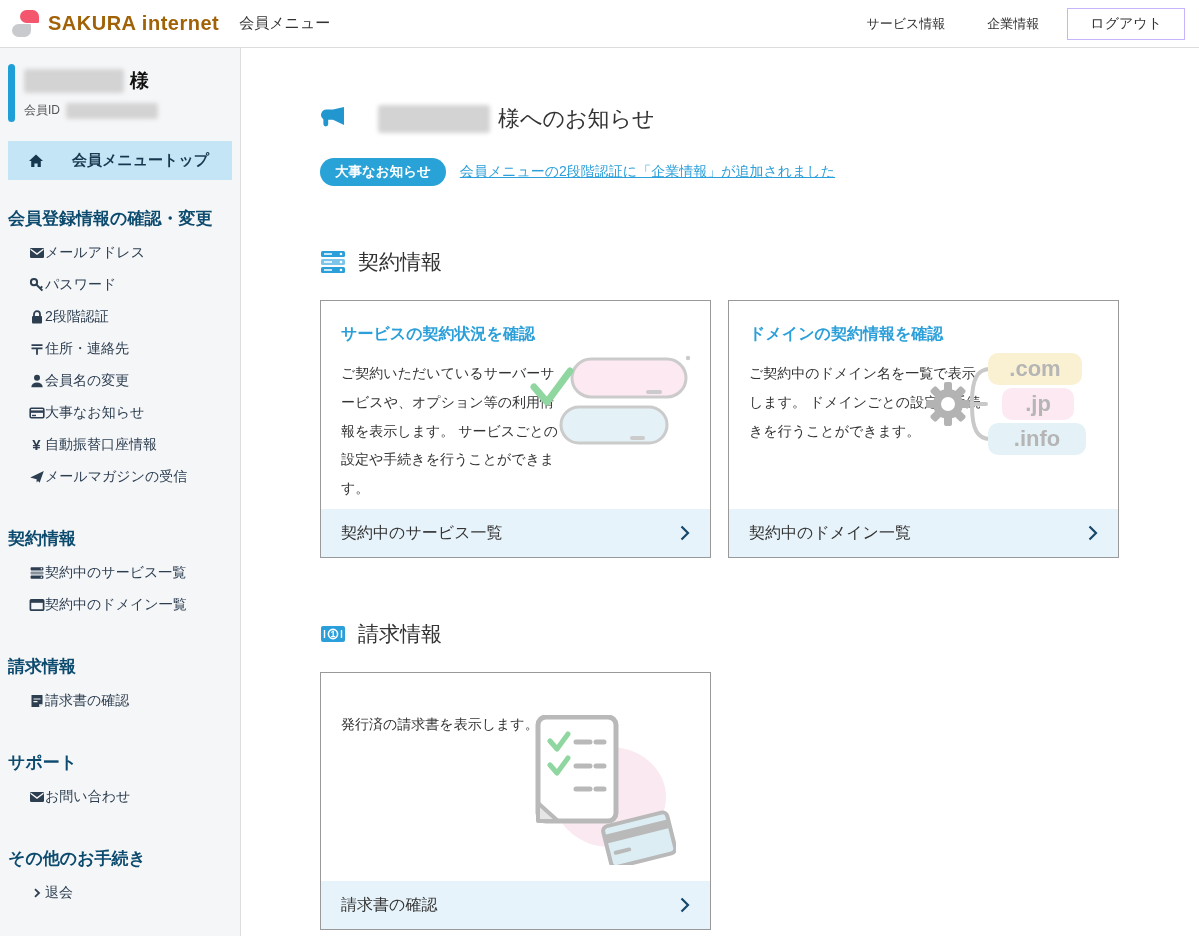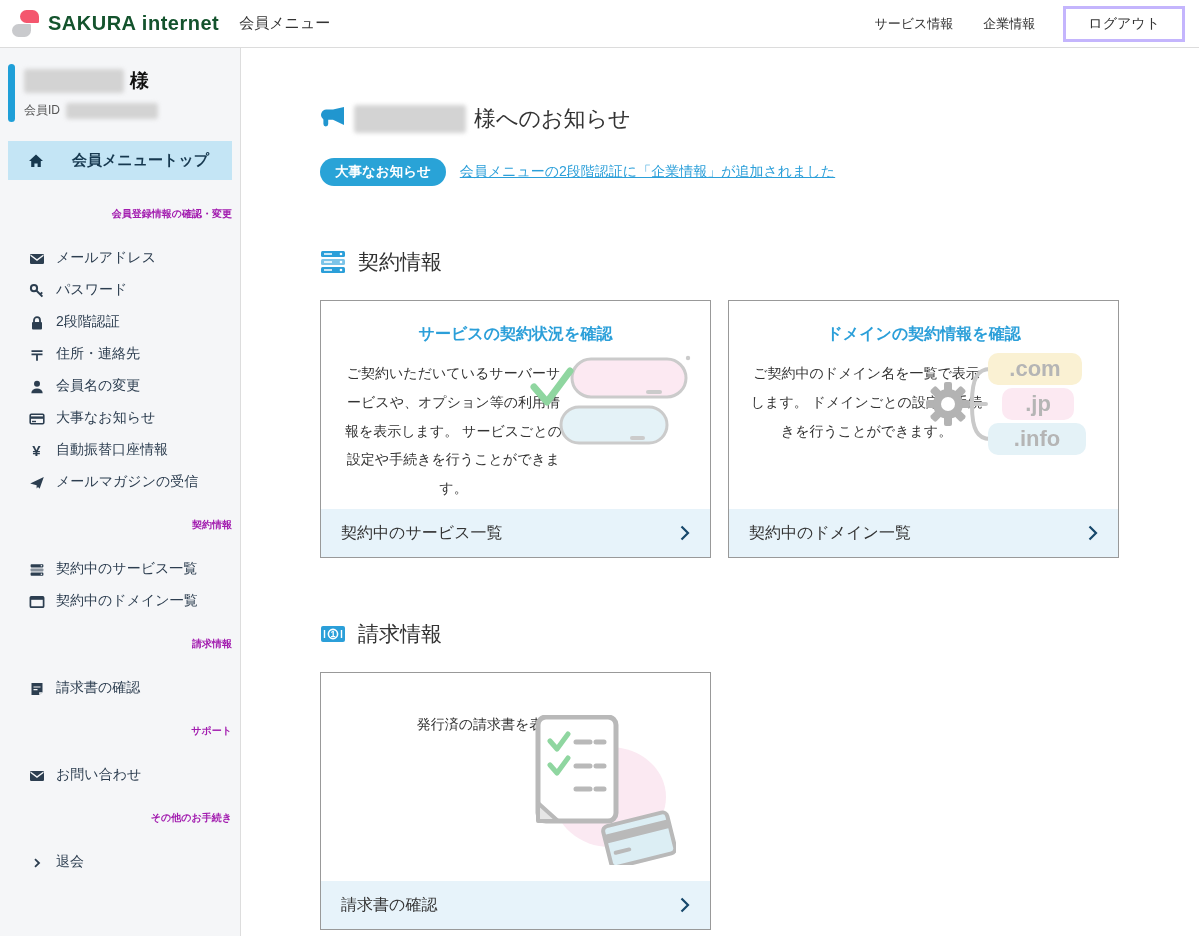--- a/index.html
+++ b/index.html
@@ -7,26 +7,26 @@
     font-family:"Liberation Sans","DejaVu Sans",sans-serif; color:#333; }
 
   
   .header { height:48px; display:flex; align-items:center; padding:0 14px 0 12px;
     border-bottom:1px solid #dcdcdc; background:#fff; }
   .logo-mark { width:27px; height:27px; position:relative; margin-right:9px; }
   .logo-mark .petal-pink { position:absolute; top:0; right:0; width:19px; height:13px;
     background:#f4566e; border-radius:10px 10px 2px 10px; }
   .logo-mark .petal-gray { position:absolute; bottom:0; left:0; width:19px; height:13px;
     background:#c9cacd; border-radius:10px 2px 10px 10px; }
-  .brand { font-size:20px; font-weight:bold; color:#14532d; letter-spacing:.5px; }
+  .brand { font-size:20px; font-weight:bold; color:#a16207; letter-spacing:.5px; }
   .page-label { font-size:15px; color:#333; margin-left:20px; }
   .header-spacer { flex:1; }
-  .header-nav { display:flex; align-items:center; gap:30px; margin-right:28px; }
+  .header-nav { display:flex; align-items:center; gap:42px; margin-right:28px; }
   .header-nav a { font-size:13px; color:#333; text-decoration:none; cursor:pointer; }
-  .logout-btn { border:3px solid #c4b5fd; background:#fff; font-size:14px; color:#333;
+  .logout-btn { border:1px solid #c4b5fd; background:#fff; font-size:14px; color:#333;
     padding:6px 22px; cursor:pointer; font-family:inherit; }
 
   
   .wrap { display:flex; height:888px; }
   .sidebar { width:241px; background:#f5f6f8; border-right:1px solid #ddd;
     padding-bottom:30px; overflow:hidden; }
   .main { flex:1; padding:56px 80px 0 79px; }
 
   
   .user-block { position:relative; padding:20px 10px 0 24px; }
@@ -37,47 +37,47 @@
   .r-name { width:100px; height:24px; }
   .r-id { width:92px; height:16px; }
   .r-title { width:112px; height:28px; }
   .user-suffix { font-size:19px; font-weight:bold; color:#111; }
   .user-id-row { margin-top:8px; display:flex; align-items:center; gap:6px;
     font-size:12px; color:#555; }
 
   .side-top-item { margin:22px 8px 0 8px; background:#c4e5f5; display:flex;
     align-items:center; gap:28px; padding:10px 6px 10px 19px; cursor:pointer;
     font-size:15px; font-weight:bold; color:#16384f; }
-  .side-section-header { margin:27px 8px 0 8px; font-size:10px; font-weight:bold; color:#a21caf;text-align:right; }
-  .side-item { height:32px; margin:0 8px 0 28px; display:flex; align-items:flex-end;
-    gap:11px; font-size:14px; color:#2d3e50; cursor:pointer; }
+  .side-section-header { margin:27px 8px 0 8px; font-size:17px; font-weight:bold; color:#0c4a6e; }
+  .side-item { height:32px; margin:0 8px 0 28px; display:flex; align-items:flex-start;
+    gap:0; font-size:14px; color:#2d3e50; cursor:pointer; }
   .side-item:first-of-type { margin-top:6px; }
   .side-items { padding-top:8px; }
   .sicon { width:17px; height:17px; flex:0 0 17px; display:flex; align-items:center;
     justify-content:center; }
   .sicon svg { width:16px; height:16px; }
   .glyph-icon { font-size:15px; font-weight:bold; color:#2c3e50; line-height:1; }
 
   
-  .announce-row { display:flex; align-items:center; gap:6px; }
+  .announce-row { display:flex; align-items:center; gap:30px; }
   .announce-row .mega { width:28px; height:26px; }
   .announce-title { font-size:22px; color:#333; display:flex; align-items:center; gap:8px; }
   .notice-row { margin-top:24px; display:flex; align-items:center; gap:14px; }
   .badge { background:#29a3d7; color:#fff; font-size:13.5px; font-weight:bold;
     padding:5px 15px; border-radius:14px; white-space:nowrap; }
   .notice-link { font-size:14px; color:#2b9fd9; text-decoration:underline; cursor:pointer; }
 
   .section-head { margin-top:62px; display:flex; align-items:center; gap:12px; }
   .section-head .sec-icon { width:26px; height:24px; }
   .section-title { font-size:21px; color:#333; }
 
   .cards-row { margin-top:24px; display:flex; gap:17px; }
   .card { position:relative; width:391px; height:258px; background:#fff;
     border:1px solid #999; }
-  .card-inner { padding:23px 20px 0 20px;text-align:center; }
+  .card-inner { padding:23px 20px 0 20px; }
   .card-title { font-size:16px; font-weight:bold; color:#2b9fd9; }
   .card-body { margin-top:14px; font-size:14px; color:#333; line-height:2.06; }
   .body-narrow { width:225px; }
   .body-mid { width:235px; }
   .card-illus { position:absolute; pointer-events:none; }
   .illus-1 { top:50px; right:14px; width:168px; height:104px; }
   .illus-2 { top:44px; right:10px; width:186px; height:118px; }
   .illus-3 { top:42px; right:34px; width:170px; height:150px; }
   .card-footer { position:absolute; left:0; right:0; bottom:0; height:48px;
     background:#e7f3fa; display:flex; align-items:center; padding:0 20px;

